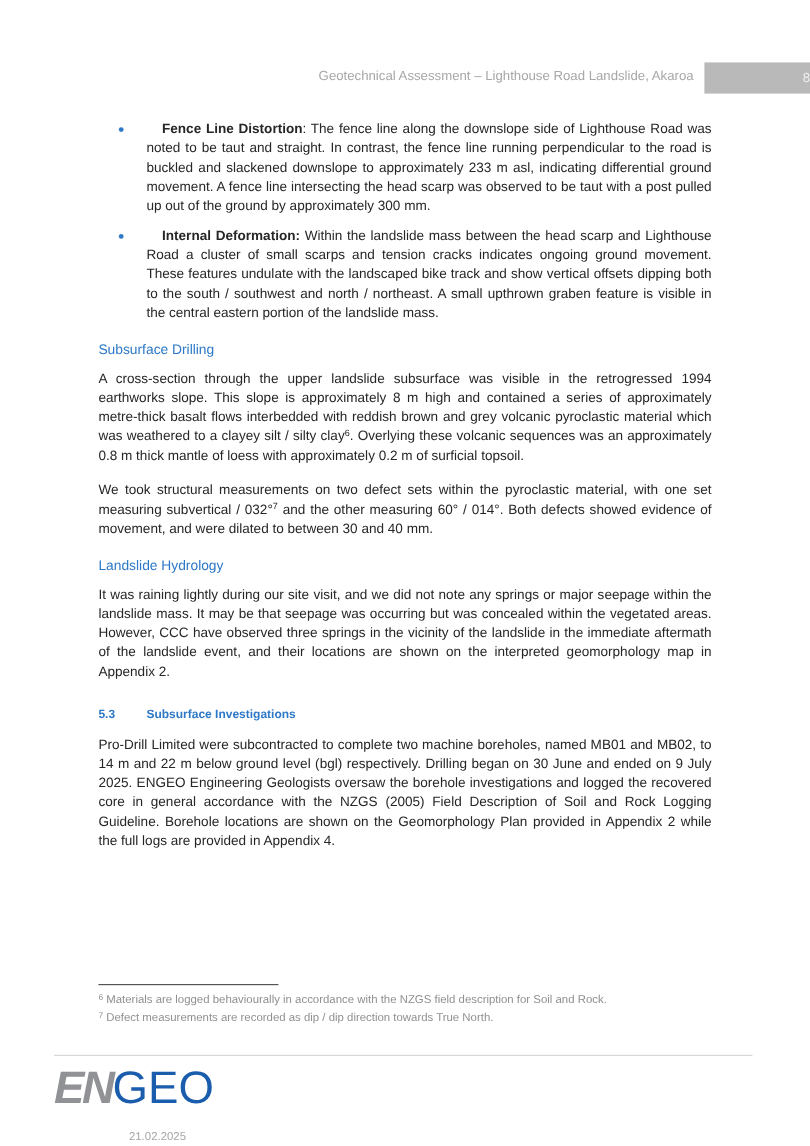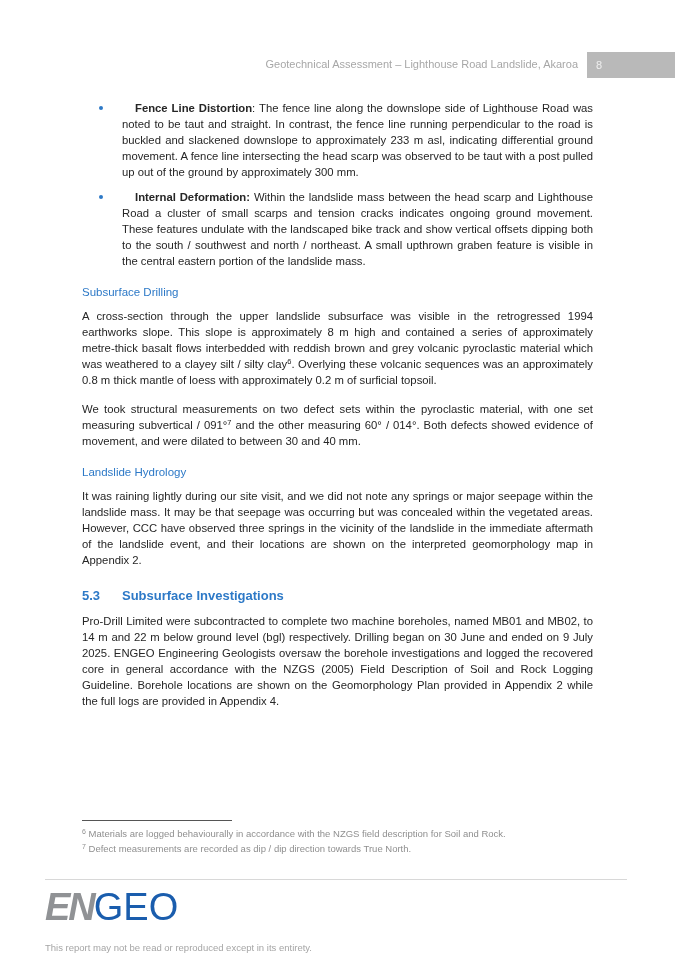--- a/index.html
+++ b/index.html
@@ -7,21 +7,21 @@
     position: relative;
     width: 675px;
     height: 955px;
     background: #ffffff;
     font-family: "Liberation Sans", sans-serif;
     color: #262626;
     overflow: hidden;
   }
 
   
-  .header { position: absolute; top: 52px; left: 0; right: 0; height: 26px; }
+  .header { position: absolute; top: 52px; left: 0; right: 0; height: 26px; text-align: right; }
   .header-title {
     position: absolute; right: 97px; top: 6px;
     font-size: 11px; color: #a7a7a7; white-space: nowrap;
   }
   .page-box {
     position: absolute; left: 587px; top: 0; width: 88px; height: 26px;
     background: #b9b9b9; color: #efefef;
     font-size: 11px; line-height: 26px; padding-left: 9px; box-sizing: border-box;
   }
 
@@ -37,21 +37,21 @@
     display: block; width: 4px; height: 4px; border-radius: 50%;
     background: #2d79c7; margin-top: 6px;
   }
   .bullet-text { flex: 1; }
 
   h3.sub-heading {
     font-size: 11.5px; font-weight: normal; color: #2d79c7;
     margin: 16px 0 8px 0; line-height: 15px;
   }
   h2.section-heading {
-    font-size: 13px; font-weight: bold; color: #2d79c7;
+    font-size: 10px; font-weight: bold; color: #2d79c7;
     margin: 20px 0 9px 0; line-height: 16px;
   }
   .section-number { display: inline-block; width: 40px; }
 
   sup.fn-ref { font-size: 7.5px; line-height: 0; vertical-align: 4px; }
 
   
   .footnotes { position: absolute; left: 82px; top: 820px; width: 511px; }
   .footnote-rule { width: 150px; border-top: 1px solid #555555; margin-bottom: 6px; }
   .footnote { font-size: 9.5px; line-height: 14.5px; color: #8f8f8f; }
@@ -103,40 +103,39 @@
       <span class="bullet-dot-cell">
         <span class="bullet-dot"></span>
       </span>
       <span class="bullet-text"><span class="bold">Internal Deformation:</span><span> </span><span>Within the landslide mass between the head scarp and Lighthouse Road a cluster of small scarps and tension cracks indicates ongoing ground movement. These features undulate with the landscaped bike track and show vertical offsets dipping both to the south / southwest and north / northeast. A small upthrown graben feature is visible in the central eastern portion of the landslide mass.</span></span>
     </div>
 
     <h3 class="sub-heading">Subsurface Drilling</h3>
 
     <p class="para body-text"><span>A cross-section through the upper landslide subsurface was visible in the retrogressed 1994 earthworks slope. This slope is approximately 8 m high and contained a series of approximately metre-thick basalt flows interbedded with reddish brown and grey volcanic pyroclastic material which was weathered to a clayey silt / silty clay</span><sup class="fn-ref">6</sup><span>. Overlying these volcanic sequences was an approximately 0.8 m thick mantle of loess with approximately 0.2 m of surficial topsoil.</span></p>
 
-    <p class="para body-text"><span>We took structural measurements on two defect sets within the pyroclastic material, with one set measuring subvertical / 091°</span><sup class="fn-ref">7</sup><span> and the other measuring 60° / 014°. Both defects showed evidence of movement, and were dilated to between 30 and 40 mm.</span></p>
+    <p class="para body-text"><span>We took structural measurements on two defect sets within the pyroclastic material, with one set measuring subvertical / 032°</span><sup class="fn-ref">7</sup><span> and the other measuring 60° / 014°. Both defects showed evidence of movement, and were dilated to between 30 and 40 mm.</span></p>
 
     <h3 class="sub-heading">Landslide Hydrology</h3>
 
     <p class="para body-text">It was raining lightly during our site visit, and we did not note any springs or major seepage within the landslide mass. It may be that seepage was occurring but was concealed within the vegetated areas. However, CCC have observed three springs in the vicinity of the landslide in the immediate aftermath of the landslide event, and their locations are shown on the interpreted geomorphology map in Appendix 2.</p>
 
     <h2 class="section-heading"><span class="section-number">5.3</span><span>Subsurface Investigations</span></h2>
 
     <p class="para body-text">Pro-Drill Limited were subcontracted to complete two machine boreholes, named MB01 and MB02, to 14 m and 22 m below ground level (bgl) respectively. Drilling began on 30 June and ended on 9 July 2025. ENGEO Engineering Geologists oversaw the borehole investigations and logged the recovered core in general accordance with the NZGS (2005) Field Description of Soil and Rock Logging Guideline. Borehole locations are shown on the Geomorphology Plan provided in Appendix 2 while the full logs are provided in Appendix 4.</p>
 
   </div>
 
   <div class="footnotes">
     <div class="footnote-rule"></div>
     <div class="footnote"><sup>6</sup><span> Materials are logged behaviourally in accordance with the NZGS field description for Soil and Rock.</span></div>
     <div class="footnote"><sup>7</sup><span> Defect measurements are recorded as dip / dip direction towards True North.</span></div>
   </div>
 
   <div class="footer">
     <div class="logo"><span class="logo-en">EN</span><span class="logo-geo">GEO</span></div>
-    <div class="footer-disclaimer">This report may not be read or reproduced except in its entirety.</div>
     <div class="footer-meta">
       <div class="footer-date">21.02.2025</div>
       <div class="footer-docnum">28912.000.001_05</div>
     </div>
   </div>
 
 </div>
 
 </body></html>

